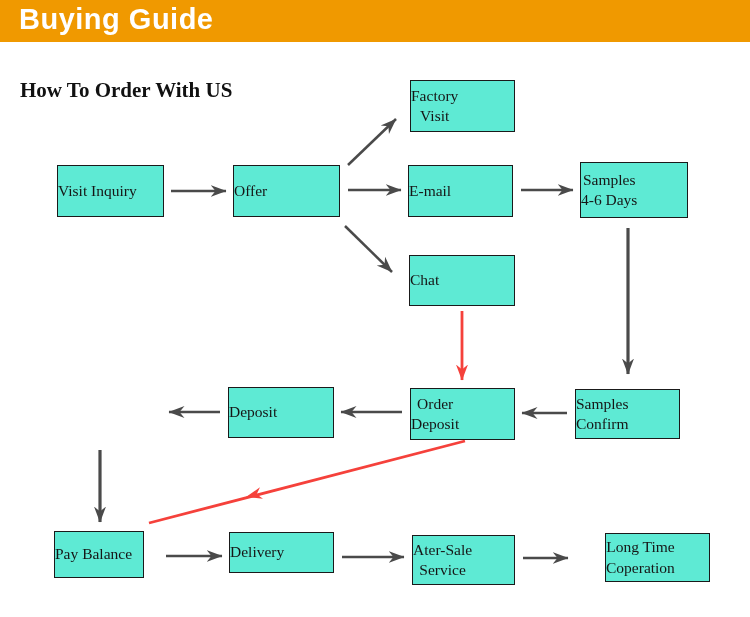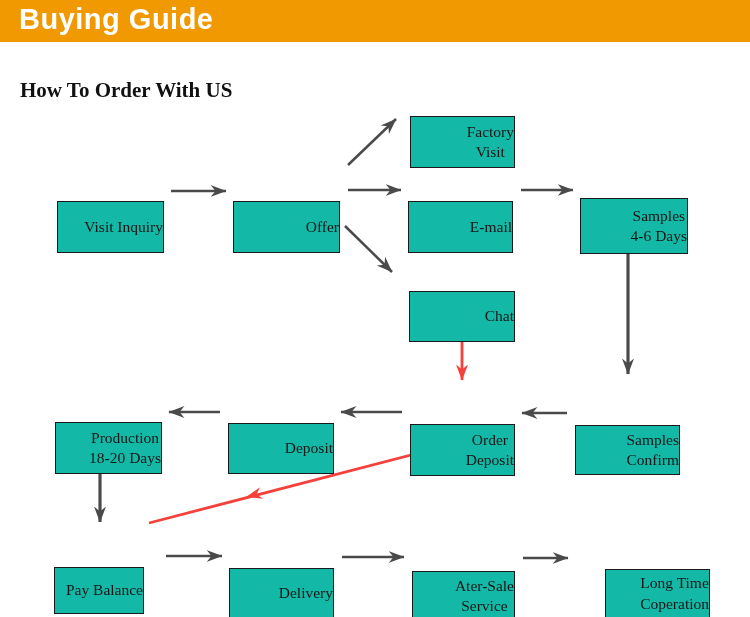--- a/index.html
+++ b/index.html
@@ -24,26 +24,25 @@
   }
   .subtitle{
     position:absolute;left:20px;top:78px;
     font-size:21px;font-weight:bold;color:#111111;
     font-family:"Liberation Serif","DejaVu Serif",serif;
     text-align:center;
   }
   .arrows{position:absolute;left:0;top:0;width:750px;height:617px;}
   .node{
     position:absolute;
-    background:#14b8a6;
+    background:#5eead4;
     border:1.5px solid #1a1a1a;
     box-sizing:border-box;
-    display:flex;align-items:center;justify-content:flex-end;
+    display:flex;align-items:center;justify-content:flex-start;
     text-align:center;
-    margin-top:36px;
   }
   .node span{
     font-size:15.5px;color:#161616;line-height:1.3;
     white-space:pre-line;
   }
 </style>
 </head>
 <body>
 
 <div class="stage">
@@ -107,28 +106,24 @@
     <span>Samples
 Confirm</span>
   </div>
   <div class="node" style="left:410px;top:388px;width:105px;height:52px">
     <span>Order
 Deposit</span>
   </div>
   <div class="node" style="left:228px;top:387px;width:106px;height:51px">
     <span>Deposit</span>
   </div>
-  <div class="node" style="left:55px;top:386px;width:107px;height:52px">
-    <span>Production
-18-20 Days</span>
-  </div>
   <div class="node" style="left:54px;top:531px;width:90px;height:47px">
     <span>Pay Balance</span>
   </div>
-  <div class="node" style="left:229px;top:532px;width:105px;height:51px">
+  <div class="node" style="left:229px;top:532px;width:105px;height:41px">
     <span>Delivery</span>
   </div>
   <div class="node" style="left:412px;top:535px;width:103px;height:50px">
     <span>Ater-Sale
 Service</span>
   </div>
   <div class="node" style="left:605px;top:533px;width:105px;height:49px">
     <span>Long Time
 Coperation</span>
   </div>

